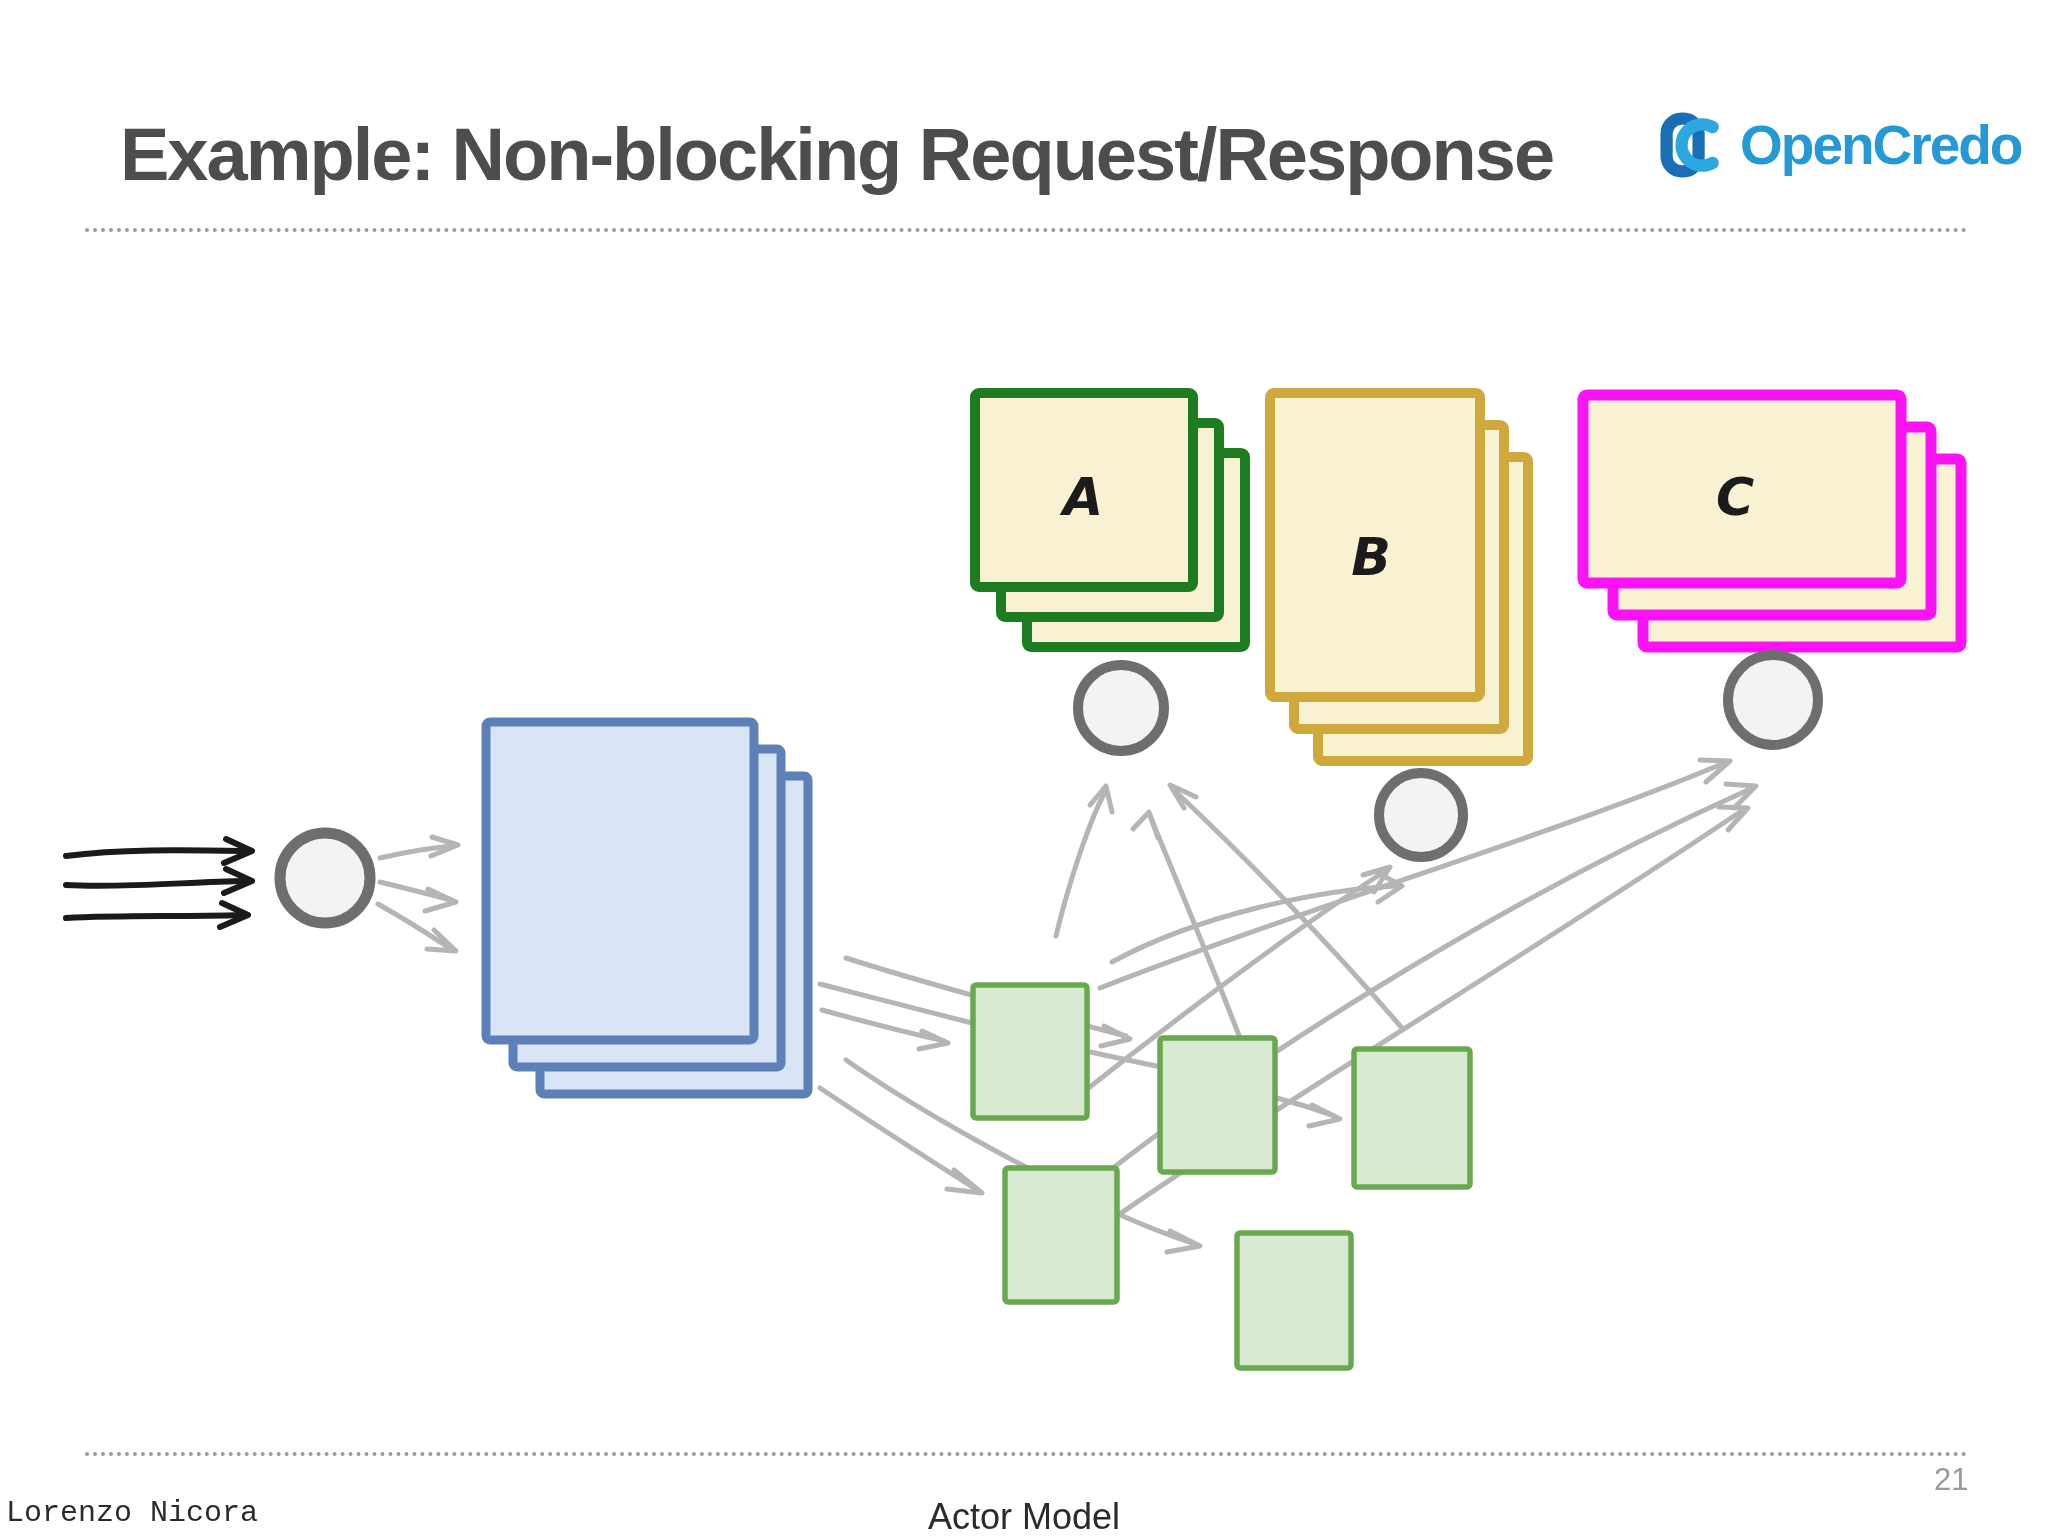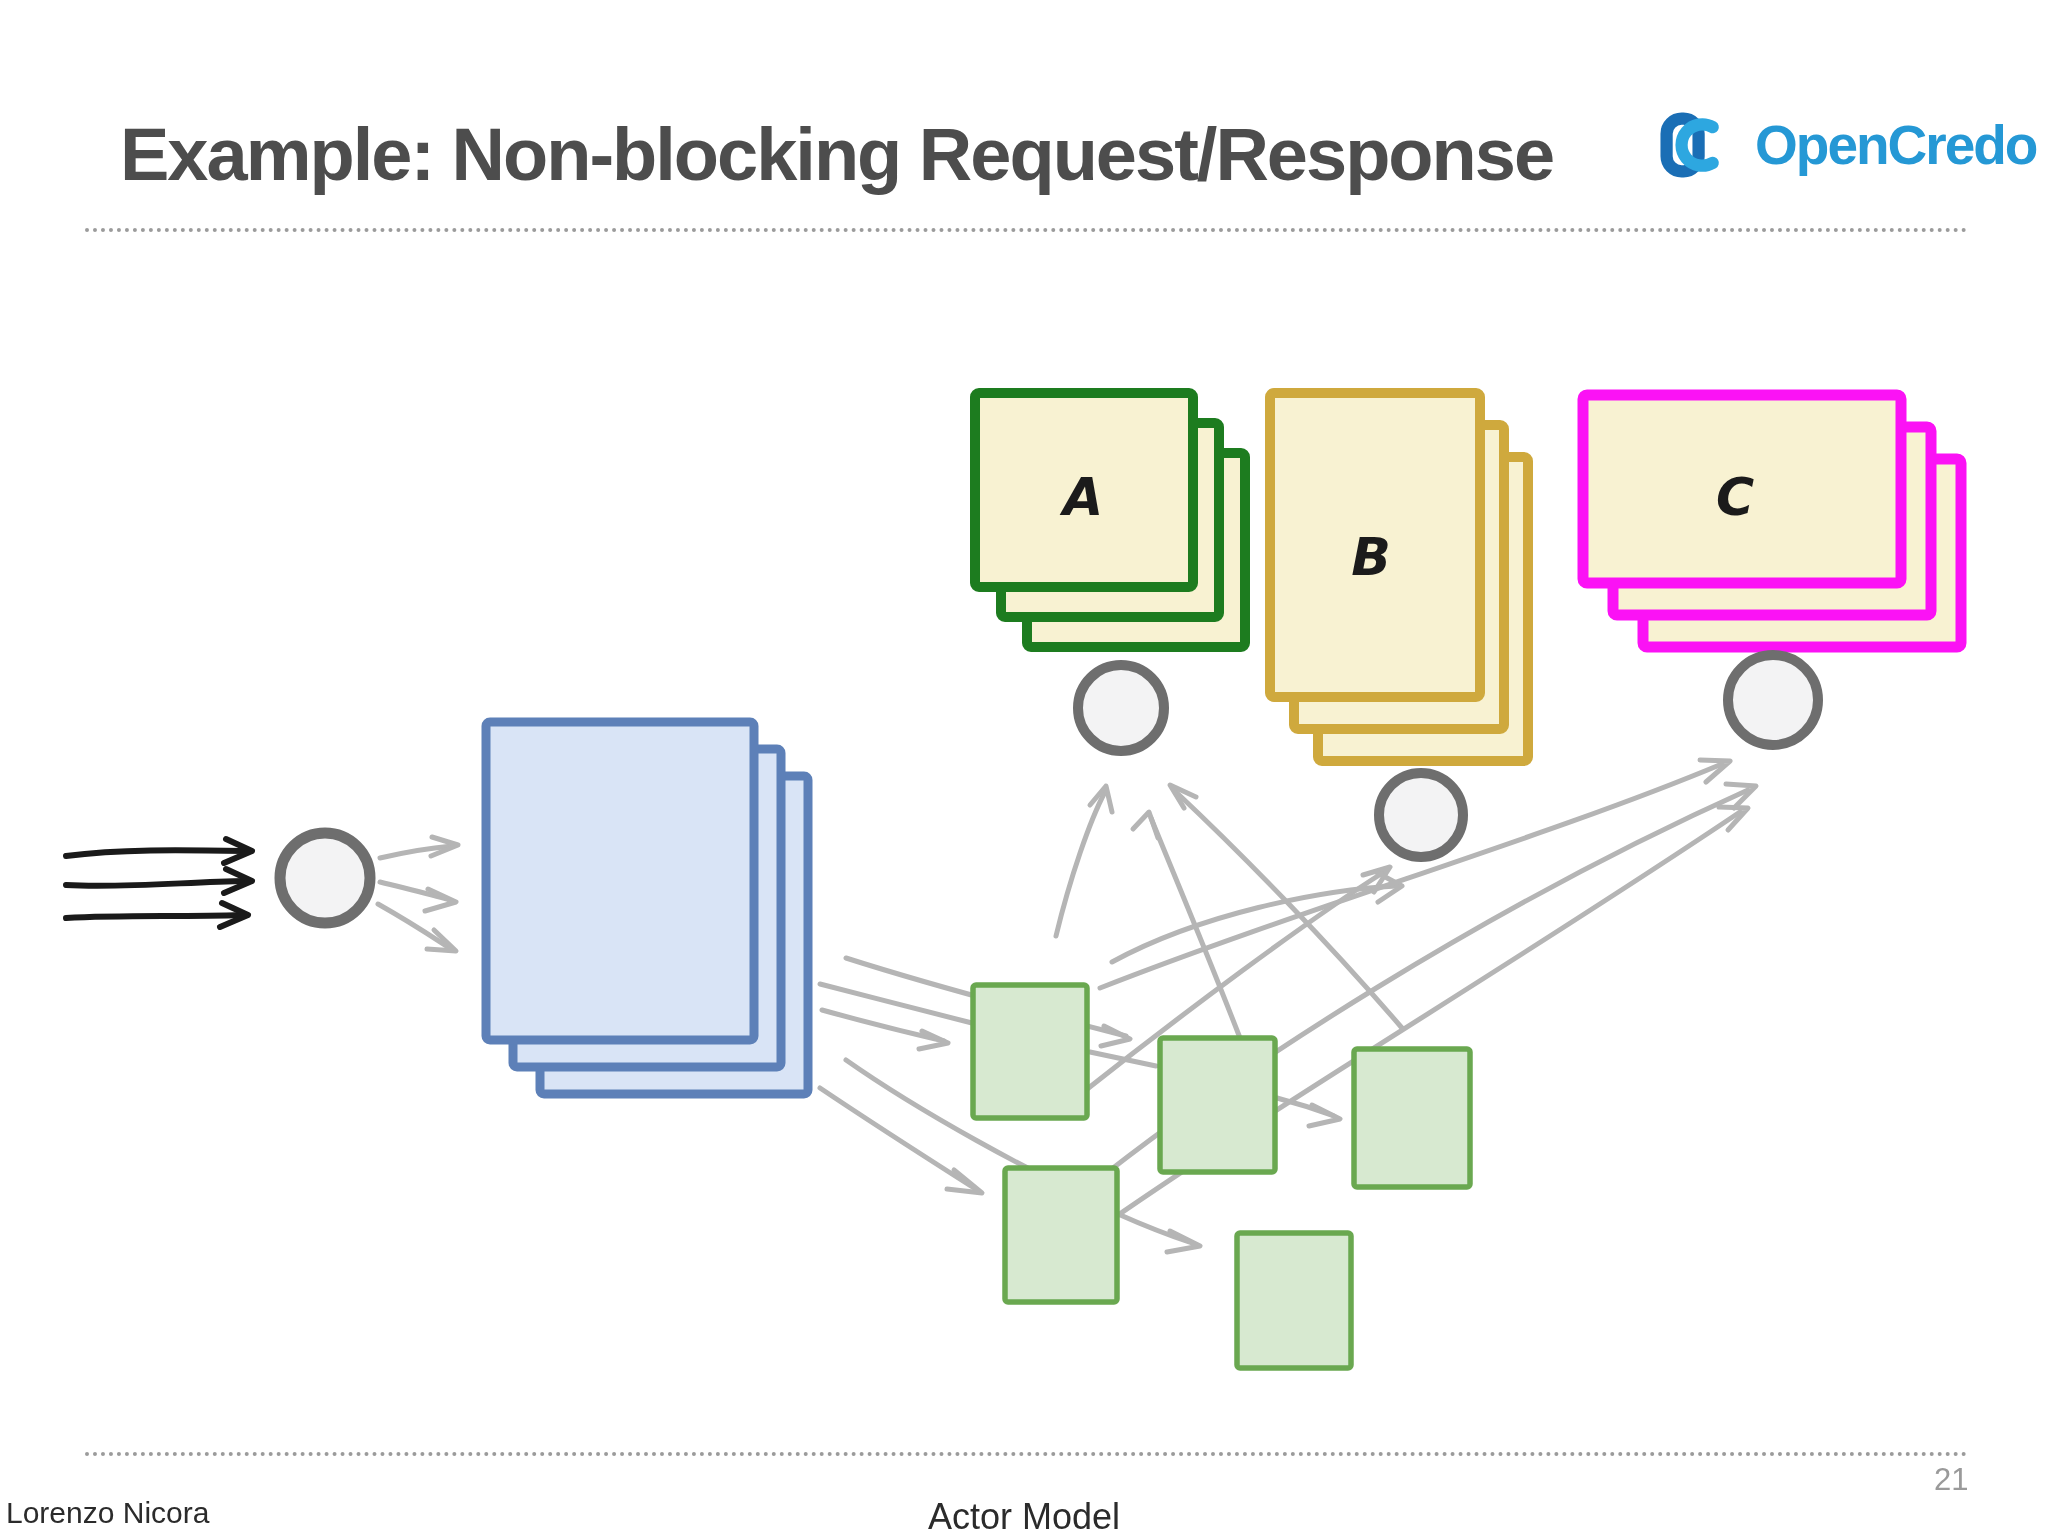--- a/index.html
+++ b/index.html
@@ -11,23 +11,23 @@
     position:absolute;left:120px;top:118px;line-height:1;
     font-size:74px;font-weight:700;letter-spacing:-2px;color:var(--title,#4d4d4d);
     white-space:nowrap;
   }
   .dotline{position:absolute;left:85px;width:1883px;height:0;border-top:4px dotted var(--dotted-line,#9b9b9b);}
   .dotline.top{top:228px;}
   .dotline.bottom{top:1452px;}
   .logo{position:absolute;left:1660px;top:110px;display:flex;align-items:center;gap:16px;}
   .logo-wordmark{
     font-size:55px;font-weight:700;letter-spacing:-2px;color:var(--logo-text,#2598d5);
-    line-height:1;white-space:nowrap;margin-left:15px;
+    line-height:1;white-space:nowrap;
   }
-  .footer-author{position:absolute;left:6px;top:1496px;font-size:30px;color:var(--footer-text,#2b2b2b);}
+  .footer-author{position:absolute;left:6px;top:1496px;font-size:30px;color:var(--footer-text,#2b2b2b);font-family:Liberation Mono, monospace;}
   .footer-topic{position:absolute;left:0;top:1496px;width:2048px;text-align:center;font-size:36px;color:var(--footer-text,#2b2b2b);}
   .footer-page{position:absolute;left:1918px;top:1462px;width:60px;font-size:31px;color:var(--page-number,#999);margin-left:16px;}
   svg .blk{stroke:var(--black-arrow,#1a1a1a);stroke-width:6;fill:none;stroke-linecap:round;stroke-linejoin:round;}
   svg .gry{stroke:var(--gray-arrow,#b5b5b5);stroke-width:5;fill:none;stroke-linecap:round;stroke-linejoin:round;}
   svg .bluecard{fill:var(--blue-card-fill,#d9e4f6);stroke:var(--blue-card-stroke,#5d80b8);stroke-width:9;stroke-linejoin:round;}
   svg .acard{fill:var(--card-fill,#f8f2d2);stroke:var(--actor-a-stroke,#1d7c1f);stroke-width:10;stroke-linejoin:round;}
   svg .bcard{fill:var(--card-fill,#f8f2d2);stroke:var(--actor-b-stroke,#cfa93d);stroke-width:10;stroke-linejoin:round;}
   svg .ccard{fill:var(--card-fill,#f8f2d2);stroke:var(--actor-c-stroke,#fb12f5);stroke-width:11;stroke-linejoin:round;}
   svg .msg{fill:var(--msg-fill,#d7e9d0);stroke:var(--msg-stroke,#6aa850);stroke-width:5.5;stroke-linejoin:round;}
   svg .ring{fill:var(--circle-fill,#f3f3f4);stroke:var(--circle-ring,#6e6e6e);stroke-width:10;}

